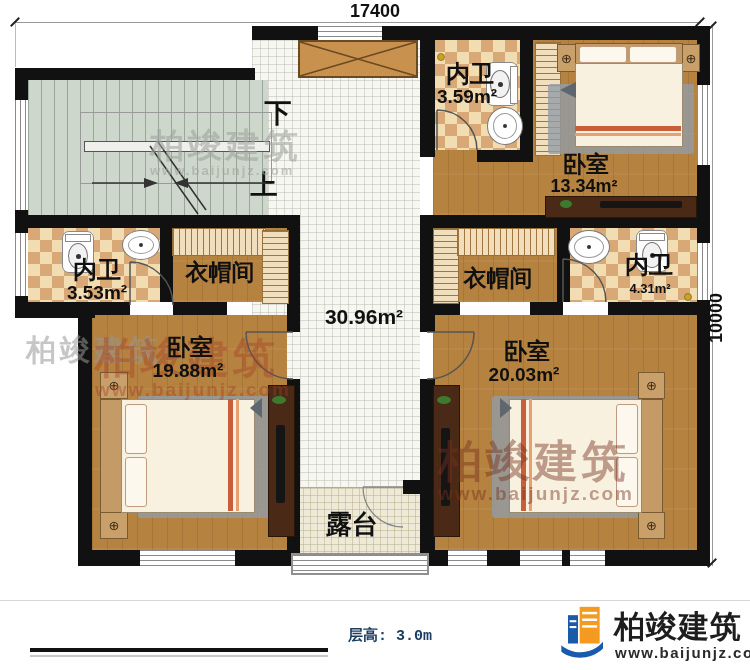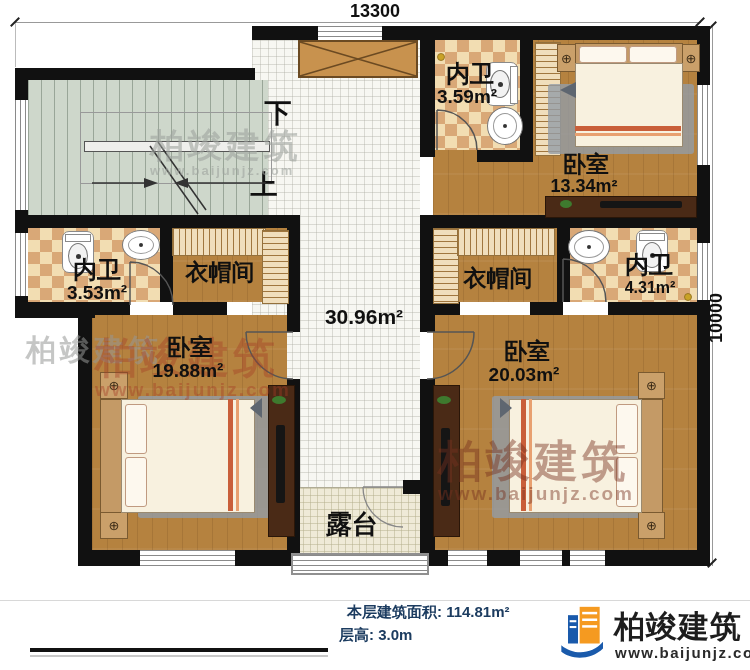--- a/index.html
+++ b/index.html
@@ -53,21 +53,21 @@
   .dimline{position:absolute;background:#999;}
   .tick{position:absolute;width:12px;height:2px;background:#222;transform:rotate(-45deg);}
   .ext{position:absolute;background:#bbb;}
   .footer-navy{position:absolute;color:#1c3c60;font-weight:700;font-size:15px;white-space:nowrap;}
 </style>
 </head>
 <body>
 
 <div id="stage">
 
-  <div class="lbl" style="left:375px;top:11px;font-size:18px;">13300</div>
+  <div class="lbl" style="left:375px;top:11px;font-size:18px;">17400</div>
   <div class="dimline" style="left:15px;top:22px;width:686px;height:1px;"></div>
   <div class="tick" style="left:9px;top:21px;"></div>
   <div class="tick" style="left:694px;top:21px;"></div>
   <div class="ext" style="left:15px;top:23px;width:1px;height:44px;"></div>
   <div class="dimline" style="left:712px;top:26px;width:1px;height:540px;"></div>
   <div class="tick" style="left:706px;top:25px;"></div>
   <div class="tick" style="left:706px;top:562px;"></div>
   <div class="abs" style="left:706px;top:293px;writing-mode:vertical-rl;transform:rotate(180deg);font-size:18px;font-weight:800;color:#101010;">10000</div>
 
   <div class="hallgrid" style="left:252px;top:40px;width:168px;height:450px;"></div>
@@ -273,33 +273,32 @@
 
   <div class="lbl" style="left:470px;top:74px;font-size:24px;">内卫</div>
   <div class="lbl" style="left:467px;top:97px;font-size:19px;">3.59m²</div>
   <div class="lbl" style="left:586px;top:164px;font-size:23px;">卧室</div>
   <div class="lbl" style="left:584px;top:186px;font-size:18px;">13.34m²</div>
   <div class="lbl" style="left:97px;top:270px;font-size:24px;">内卫</div>
   <div class="lbl" style="left:97px;top:293px;font-size:19px;">3.53m²</div>
   <div class="lbl" style="left:220px;top:272px;font-size:23px;">衣帽间</div>
   <div class="lbl" style="left:498px;top:278px;font-size:23px;">衣帽间</div>
   <div class="lbl" style="left:649px;top:265px;font-size:24px;">内卫</div>
-  <div class="lbl" style="left:650px;top:288px;font-size:16px;">4.31m²</div>
+  <div class="lbl" style="left:650px;top:288px;font-size:13px;">4.31m²</div>
   <div class="lbl" style="left:364px;top:317px;font-size:21px;">30.96m²</div>
   <div class="lbl" style="left:190px;top:347px;font-size:23px;">卧室</div>
   <div class="lbl" style="left:188px;top:371px;font-size:19px;">19.88m²</div>
   <div class="lbl" style="left:527px;top:351px;font-size:23px;">卧室</div>
   <div class="lbl" style="left:524px;top:375px;font-size:19px;">20.03m²</div>
   <div class="lbl" style="left:352px;top:524px;font-size:26px;">露台</div>
 
   <div class="abs" style="left:0;top:600px;width:750px;height:1px;background:#d8d8d8;"></div>
   <div class="abs" style="left:30px;top:648px;width:298px;height:4px;background:#111;"></div>
   <div class="abs" style="left:30px;top:655px;width:298px;height:2px;background:#c8c8c8;"></div>
-  <div class="footer-navy" style="left:347px;top:603px;">本层建筑面积: 114.81m²</div>
-  <div class="footer-navy" style="left:339px;top:626px;">层高: 3.0m</div>
+  <div class="footer-navy" style="left:348px;top:626px;font-family:Liberation Mono, monospace;">层高: 3.0m</div>
   <svg width="50" height="58" viewBox="0 0 60 66" style="position:absolute;left:558px;top:602px;">
     <rect x="26" y="4" width="24" height="44" fill="#f59a20"></rect>
     <rect x="29" y="10" width="18" height="3" fill="#fff"></rect>
     <rect x="29" y="18" width="18" height="3" fill="#fff"></rect>
     <rect x="29" y="26" width="18" height="3" fill="#fff"></rect>
     <rect x="12" y="14" width="12" height="34" fill="#1a5aab"></rect>
     <rect x="14" y="20" width="8" height="2.5" fill="#fff"></rect>
     <rect x="14" y="27" width="8" height="2.5" fill="#fff"></rect>
     <path d="M4,50 C18,62 40,62 54,46 L54,54 C40,68 16,68 4,58 Z" fill="#1a5aab"></path>
   </svg>

